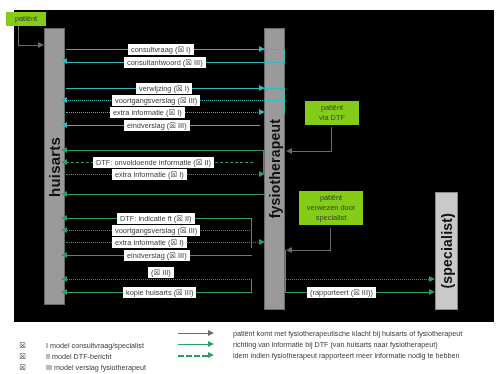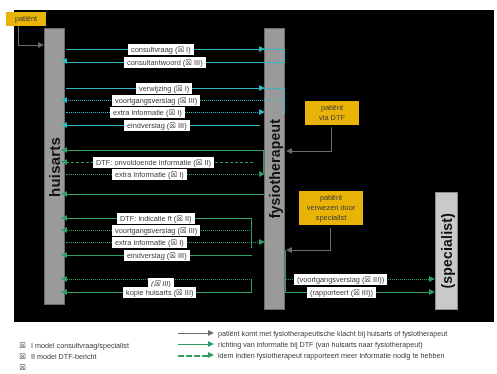--- a/index.html
+++ b/index.html
@@ -39,21 +39,21 @@
     color:#3a3a3a;
     font-size:7.4px;
     line-height:9px;
     padding:1px 3px;
     white-space:nowrap;
     box-sizing:border-box;
     z-index:6;
   }
   .note{
     position:absolute;
-    background:#eab308;
+    background:#84cc16;
     color:#3a3a3a;
     font-size:7.4px;
     line-height:10px;
     text-align:center;
     padding:2px 4px;
     box-sizing:border-box;
     z-index:6;
   }
   .line{position:absolute;height:0;z-index:3;}
   .vline{position:absolute;width:0;z-index:3;}
@@ -61,21 +61,21 @@
   .arrow-l{border-top:3.2px solid transparent;border-bottom:3.2px solid transparent;}
   .arrow-r{border-top:3.2px solid transparent;border-bottom:3.2px solid transparent;}
 
   
   .legend-box{
     position:absolute;
     background:#ffffff;
     box-sizing:border-box;
     z-index:8;
   }
-  .legend-row{display:flex;align-items:center;gap:4px;height:11px;}
+  .legend-row{display:flex;align-items:center;gap:19px;height:11px;}
   .legend-txt{font-size:7.2px;color:#3a3a3a;white-space:nowrap;}
   .legend-sym{font-size:7.4px;color:#3a3a3a;width:9px;text-align:center;}
   .leg-line{position:relative;width:36px;height:10px;flex:0 0 36px;}
   .leg-line i{position:absolute;left:0;top:4.5px;height:0;width:30px;}
   .leg-line b{position:absolute;left:30px;top:1.4px;width:0;height:0;
               border-top:3.2px solid transparent;border-bottom:3.2px solid transparent;}
 </style>
 </head>
 <body>
 
@@ -179,48 +179,48 @@
     <div>patiënt</div>
     <div>verwezen door</div>
     <div>specialist</div>
   </div>
   <div class="vline" style="left:330px;top:228px;height:22px;border-left:1.3px solid #6b6b6b;"></div>
   <div class="line" style="left:292px;top:250px;width:39px;border-top:1.3px solid #6b6b6b;"></div>
   <div class="arrow arrow-l" style="left:286px;top:246.6px;border-right:6px solid #6b6b6b;"></div>
 
   <div class="line" style="left:66px;top:279px;width:184px;border-top:1.4px dotted #2e9e63;"></div>
   <div class="arrow arrow-l" style="left:61px;top:275.8px;border-right:6px solid #2e9e63;"></div>
-  <div class="msg" style="left:148px;top:278px;font-style:italic;">(☒ III)</div>
+  <div class="msg" style="left:148px;top:267px;">(☒ III)</div>
 
   <div class="line" style="left:66px;top:292px;width:186px;border-top:1.5px solid #2e9e63;"></div>
   <div class="arrow arrow-l" style="left:61px;top:288.8px;border-right:6px solid #2e9e63;"></div>
   <div class="msg" style="left:123px;top:287px;">kopie huisarts (☒ III)</div>
   <div class="vline" style="left:251px;top:279px;height:14px;border-left:1.5px solid #2e9e63;"></div>
 
   <div class="vline" style="left:285px;top:250px;height:43px;border-left:1.5px solid #2e9e63;"></div>
 
   <div class="line" style="left:285px;top:279px;width:146px;border-top:1.4px dotted #2e9e63;"></div>
   <div class="arrow arrow-r" style="left:429px;top:275.8px;border-left:6px solid #2e9e63;"></div>
-  <div class="msg" style="left:294px;top:274px;">(voortgangsverslag (☒ III))</div>
 
   <div class="line" style="left:285px;top:292px;width:146px;border-top:1.5px solid #2e9e63;"></div>
   <div class="arrow arrow-r" style="left:429px;top:288.8px;border-left:6px solid #2e9e63;"></div>
   <div class="msg" style="left:307px;top:287px;">(rapporteert (☒ III))</div>
 
   <div class="legend-box" style="left:14px;top:338px;width:148px;padding:2px 4px;">
     <div class="legend-row">
       <div class="legend-sym">☒</div>
       <div class="legend-txt">I model consultvraag/specialist</div>
     </div>
     <div class="legend-row">
       <div class="legend-sym">☒</div>
       <div class="legend-txt">II model DTF-bericht</div>
     </div>
     <div class="legend-row">
       <div class="legend-sym">☒</div>
+      <div class="legend-txt">III model verslag fysiotherapeut</div>
     </div>
   </div>
 
   <div class="legend-box" style="left:176px;top:326px;width:318px;padding:2px 2px;">
 
     <div class="legend-row">
       <div class="leg-line">
         <i style="border-top:1.3px solid #6b6b6b;"></i>
           <b style="border-left:6px solid #6b6b6b;"></b>
       </div>

